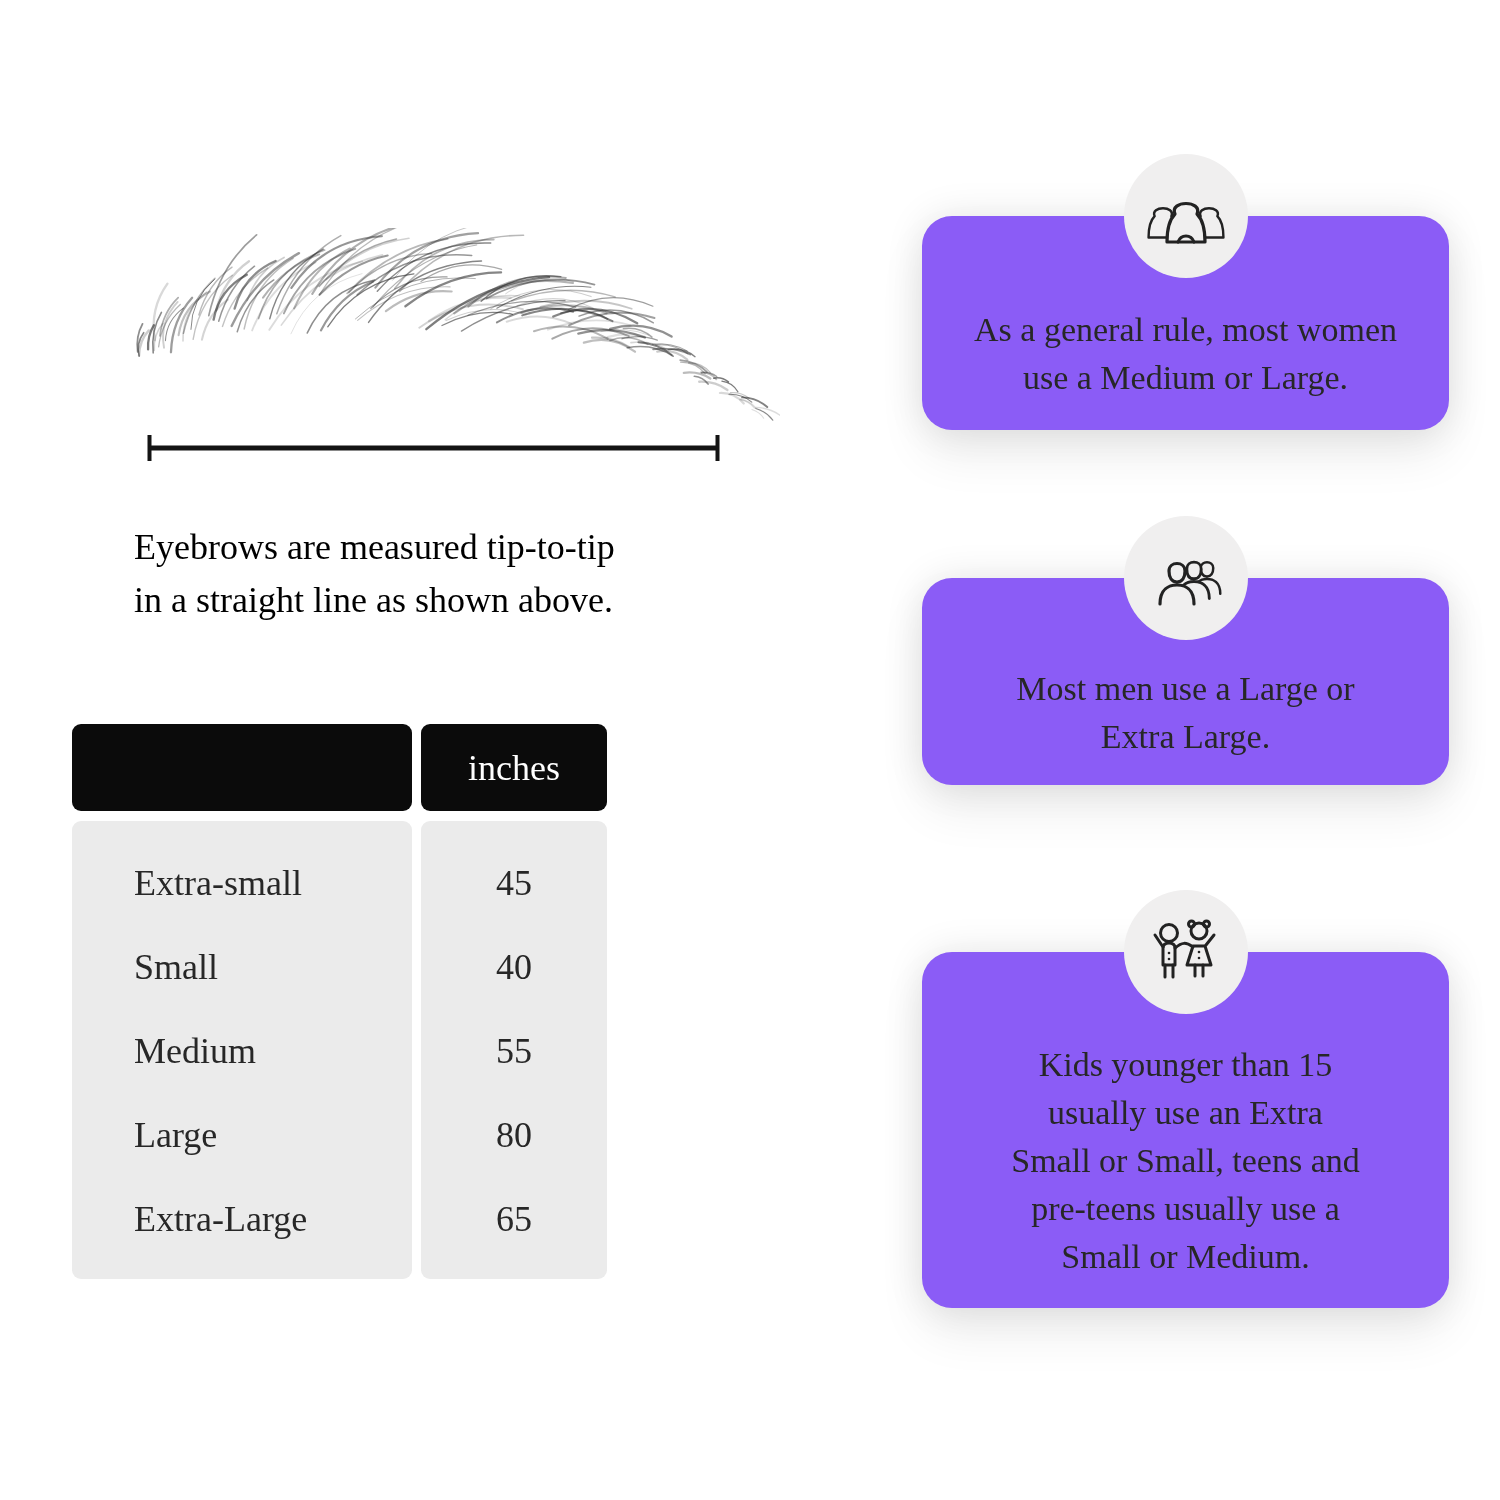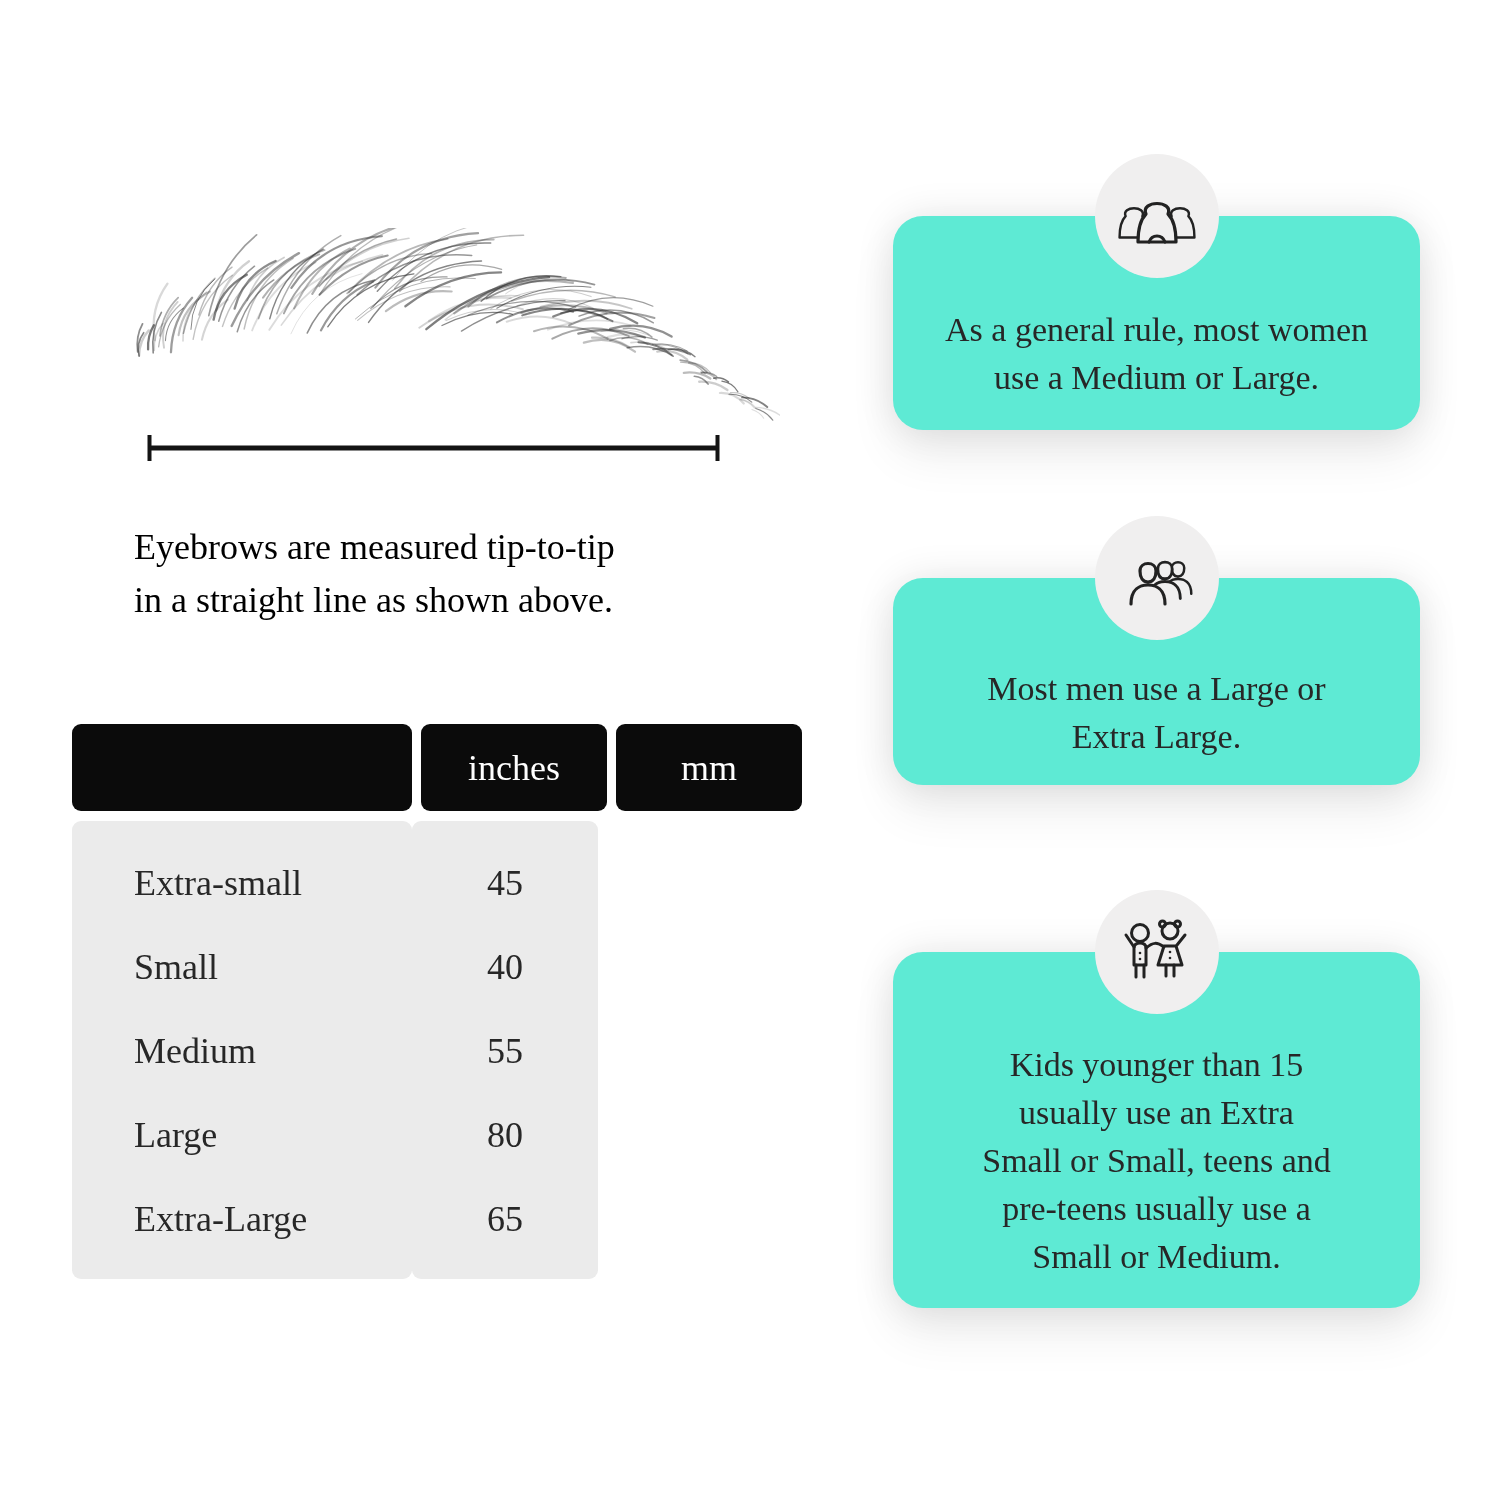--- a/index.html
+++ b/index.html
@@ -14,26 +14,26 @@
   .ruler svg{width:100%;height:100%;display:block;}
   .caption{position:absolute;left:134px;top:521px;font-size:36px;line-height:53px;color:#000000;}
   
   .size-table{position:absolute;left:72px;top:724px;width:730px;}
   .thead{display:flex;gap:9px;}
   .th{height:87px;background:#0b0b0b;border-radius:9px;color:#ffffff;
       display:flex;align-items:center;justify-content:center;font-size:36px;}
   .c1{width:340px;box-sizing:border-box;}
   .c2{width:186px;box-sizing:border-box;}
   .c3{width:186px;box-sizing:border-box;}
-  .tbody{display:flex;gap:0;margin-top:10px;}
+  .tbody{display:flex;gap:9px;margin-top:10px;}
   .tcol{background:#ebebeb;border-radius:9px;padding:20px 0 18px;display:flex;flex-direction:column;}
   .cell{height:84px;display:flex;align-items:center;justify-content:center;font-size:36px;color:#272727;}
   .tcol.c1 .cell{justify-content:flex-start;padding-left:62px;}
   
-  .card{position:absolute;left:893px;width:527px;background:#5eead4;border-radius:30px;
+  .card{position:absolute;left:922px;width:527px;background:#8b5cf6;border-radius:30px;
         box-shadow:0 0 38px rgba(0,0,0,0.10),0 26px 48px rgba(0,0,0,0.07);
         display:flex;flex-direction:column;align-items:center;justify-content:center;
         padding-top:62px;box-sizing:border-box;text-align:center;}
   .card1{top:216px;height:214px;}
   .card2{top:578px;height:207px;}
   .card3{top:952px;height:356px;}
   .card-text{font-size:34px;line-height:48px;color:#272727;}
   .icon-circle{position:absolute;top:-62px;left:50%;transform:translateX(-50%);
                width:124px;height:124px;border-radius:50%;background:#f0efef;
                display:flex;align-items:center;justify-content:center;}
@@ -188,21 +188,20 @@
 
   <div class="caption">
     <div>Eyebrows are measured tip-to-tip</div>
     <div>in a straight line as shown above.</div>
   </div>
 
   <div class="size-table">
     <div class="thead">
       <div class="th c1"></div>
       <div class="th c2">inches</div>
-      <div class="th c3">mm</div>
     </div>
     <div class="tbody">
       <div class="tcol c1">
         <div class="cell">Extra-small</div>
         <div class="cell">Small</div>
         <div class="cell">Medium</div>
         <div class="cell">Large</div>
         <div class="cell">Extra-Large</div>
       </div>
       <div class="tcol c3">

